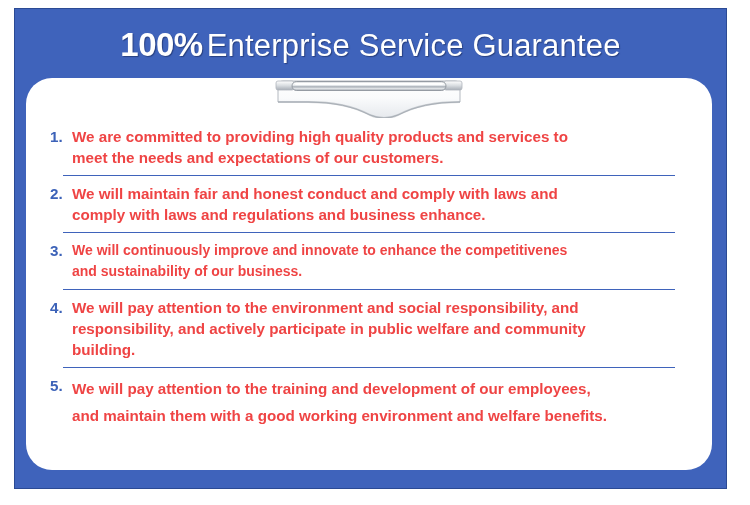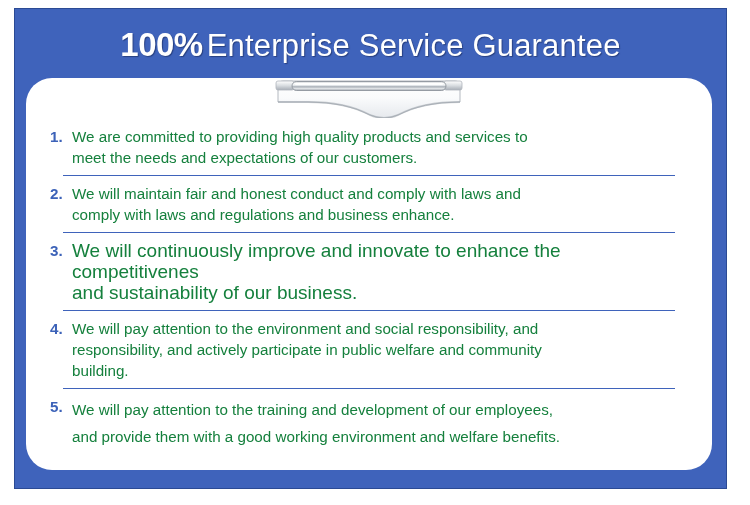--- a/index.html
+++ b/index.html
@@ -87,39 +87,39 @@
     top: 118px;
     width: 686px;
   }
 
   .item {
     position: relative;
     padding: 0 22px 0 24px;
   }
   .item-text {
     display: block;
-    color: #15803d;
-    font-family: "Liberation Sans", sans-serif;
-    font-weight: normal;
+    color: #ef4444;
+    font-family: "Liberation Sans", sans-serif;
+    font-weight: bold;
     font-size: 15.2px;
     line-height: 21px;
     text-indent: 0;
     padding-left: 22px;
     white-space: pre-line;
   }
   .item-num {
     position: absolute;
     left: 24px;
     color: #3c62b8;
     font-family: "Liberation Sans", sans-serif;
     font-weight: bold;
     font-size: 15.2px;
     line-height: 21px;
   }
-  .item.wide .item-text { font-size: 19px; }
+  .item.wide .item-text { font-size: 14px; }
   .item.loose .item-text { line-height: 27px; }
 
   .sep {
     height: 1px;
     background: #3f63bb;
     margin: 7px auto 7px auto;
     width: 612px;
   }
   .pad-top-1 { padding-top: 8px; }
 </style>
@@ -200,18 +200,18 @@
       <span class="item-num">4.</span>
       <span class="item-text">We will pay attention to the environment and social responsibility, and
 responsibility, and actively participate in public welfare and community
 building.</span>
     </div>
     <div class="sep"></div>
 
     <div class="item loose">
       <span class="item-num">5.</span>
       <span class="item-text">We will pay attention to the training and development of our employees,
-and provide them with a good working environment and welfare benefits.</span>
+and maintain them with a good working environment and welfare benefits.</span>
     </div>
 
   </div>
 
 </div>
 
 </body></html>

